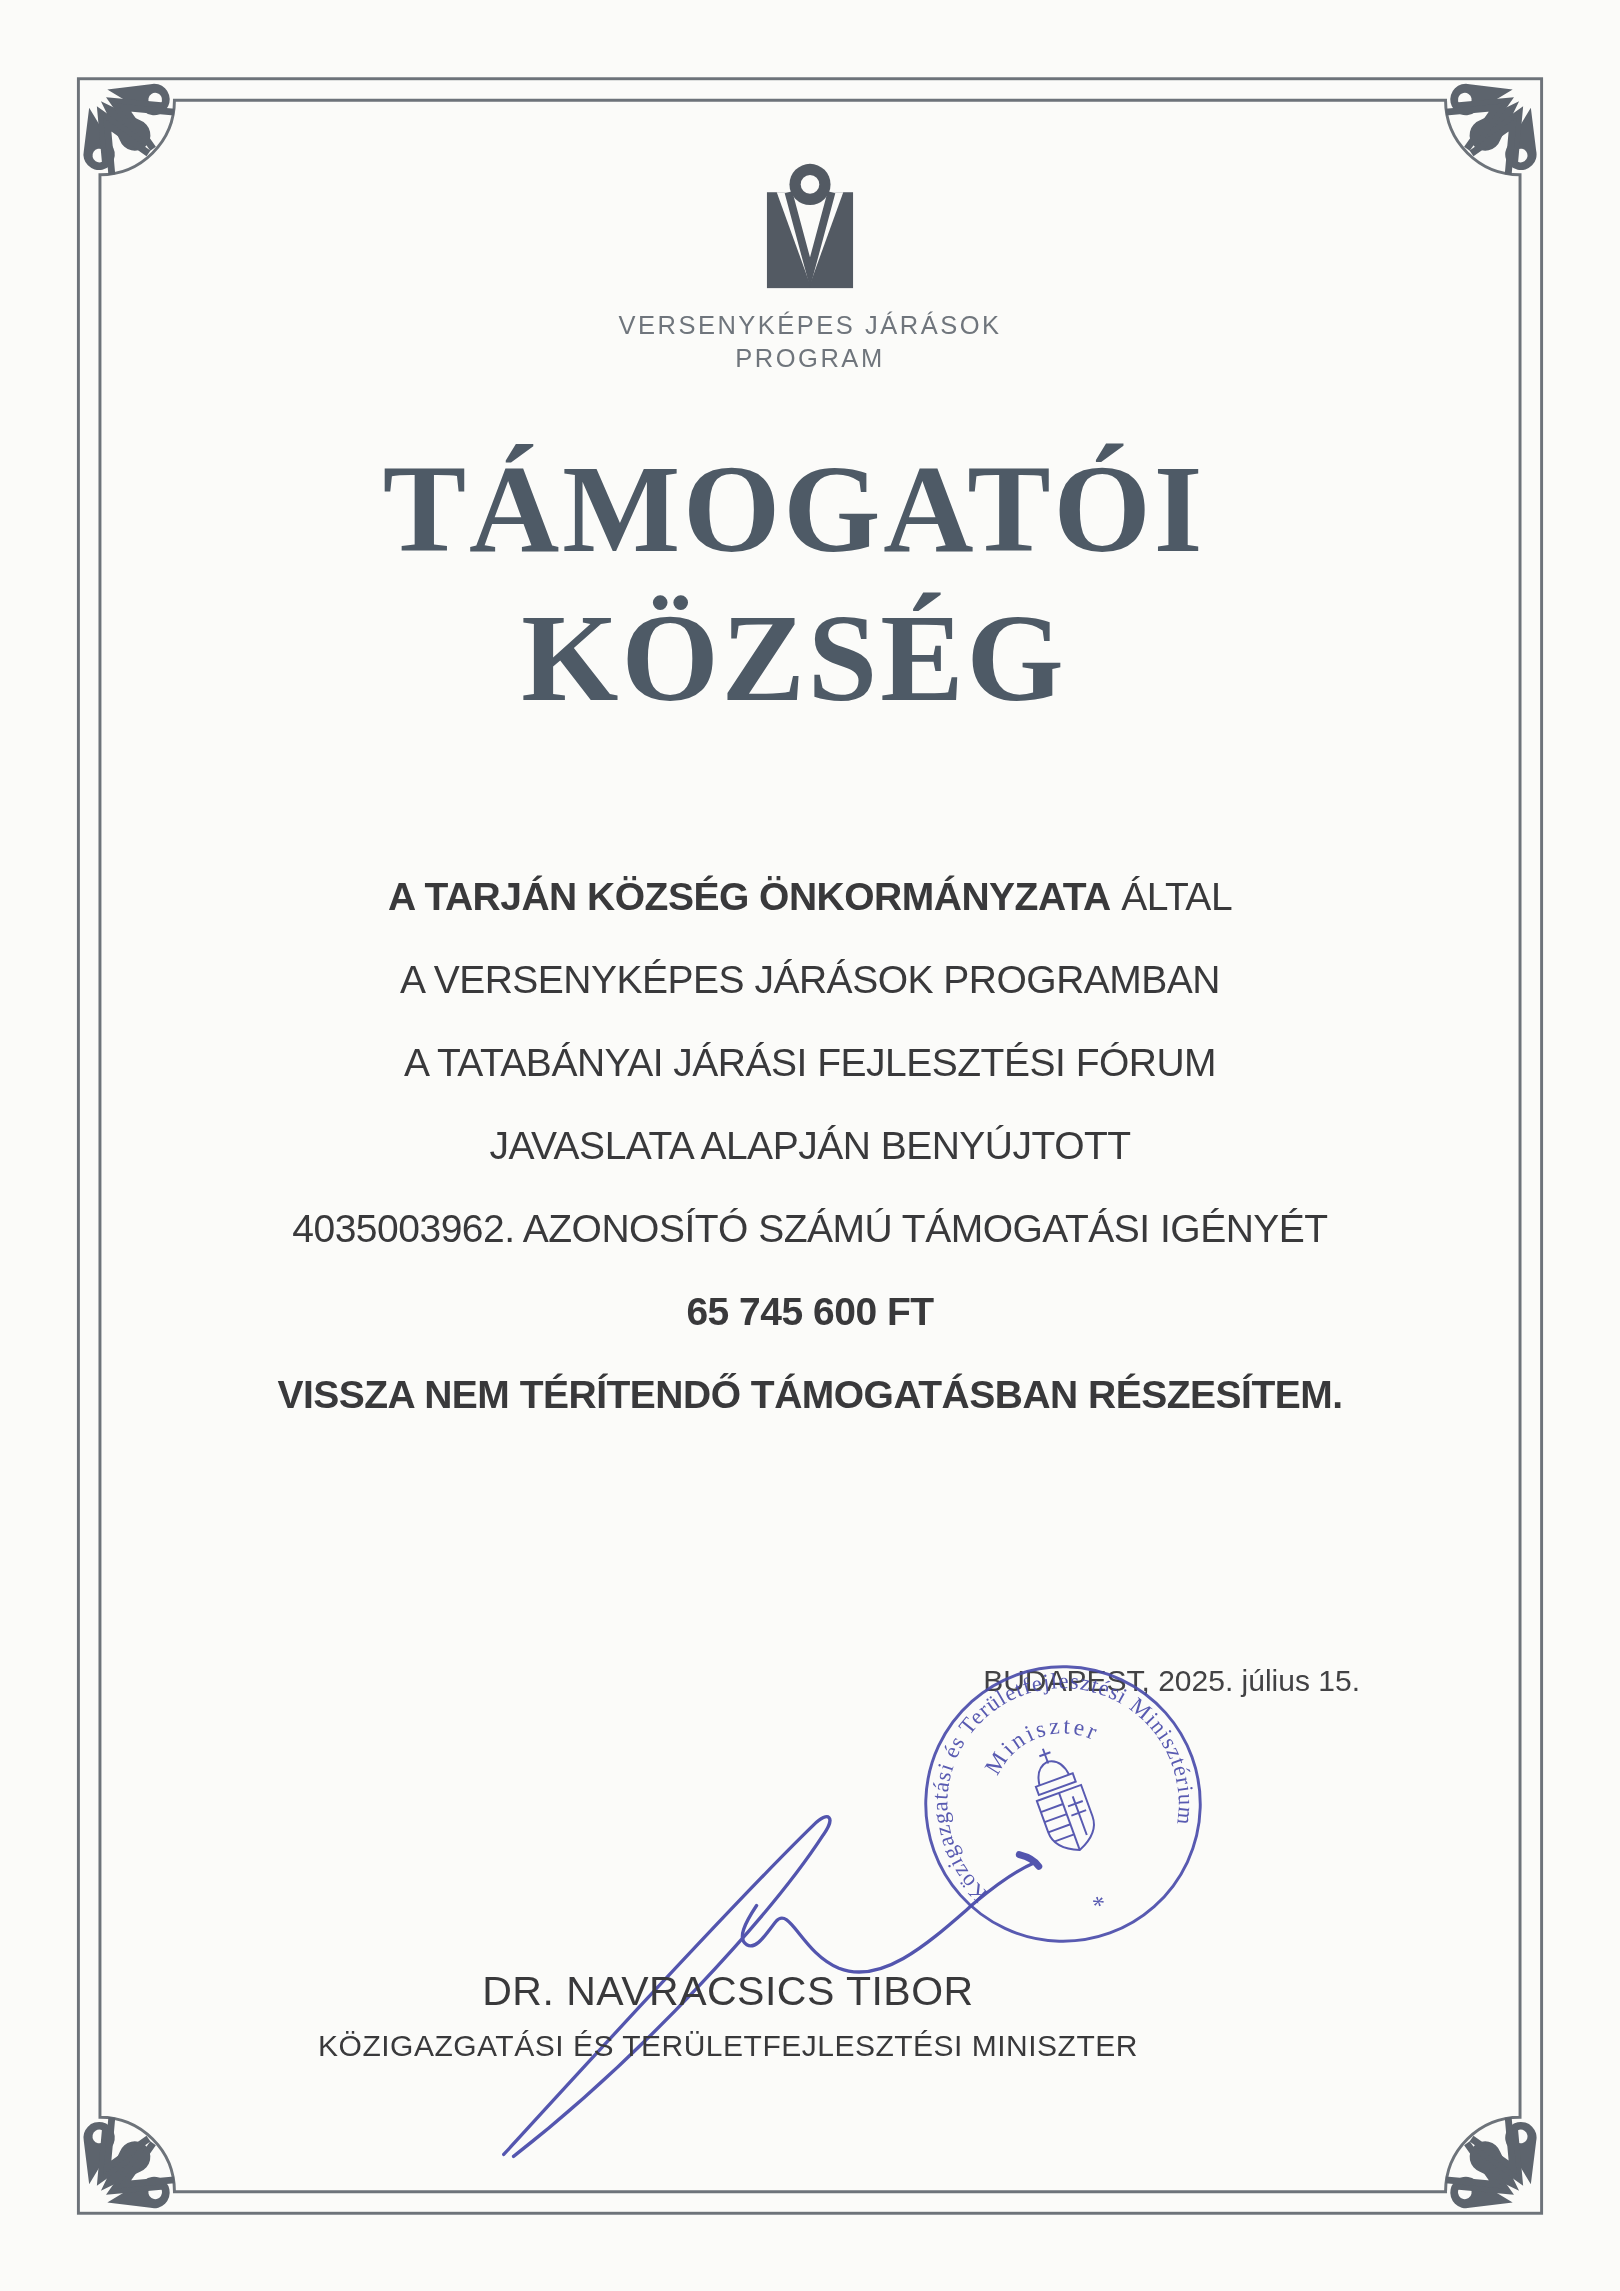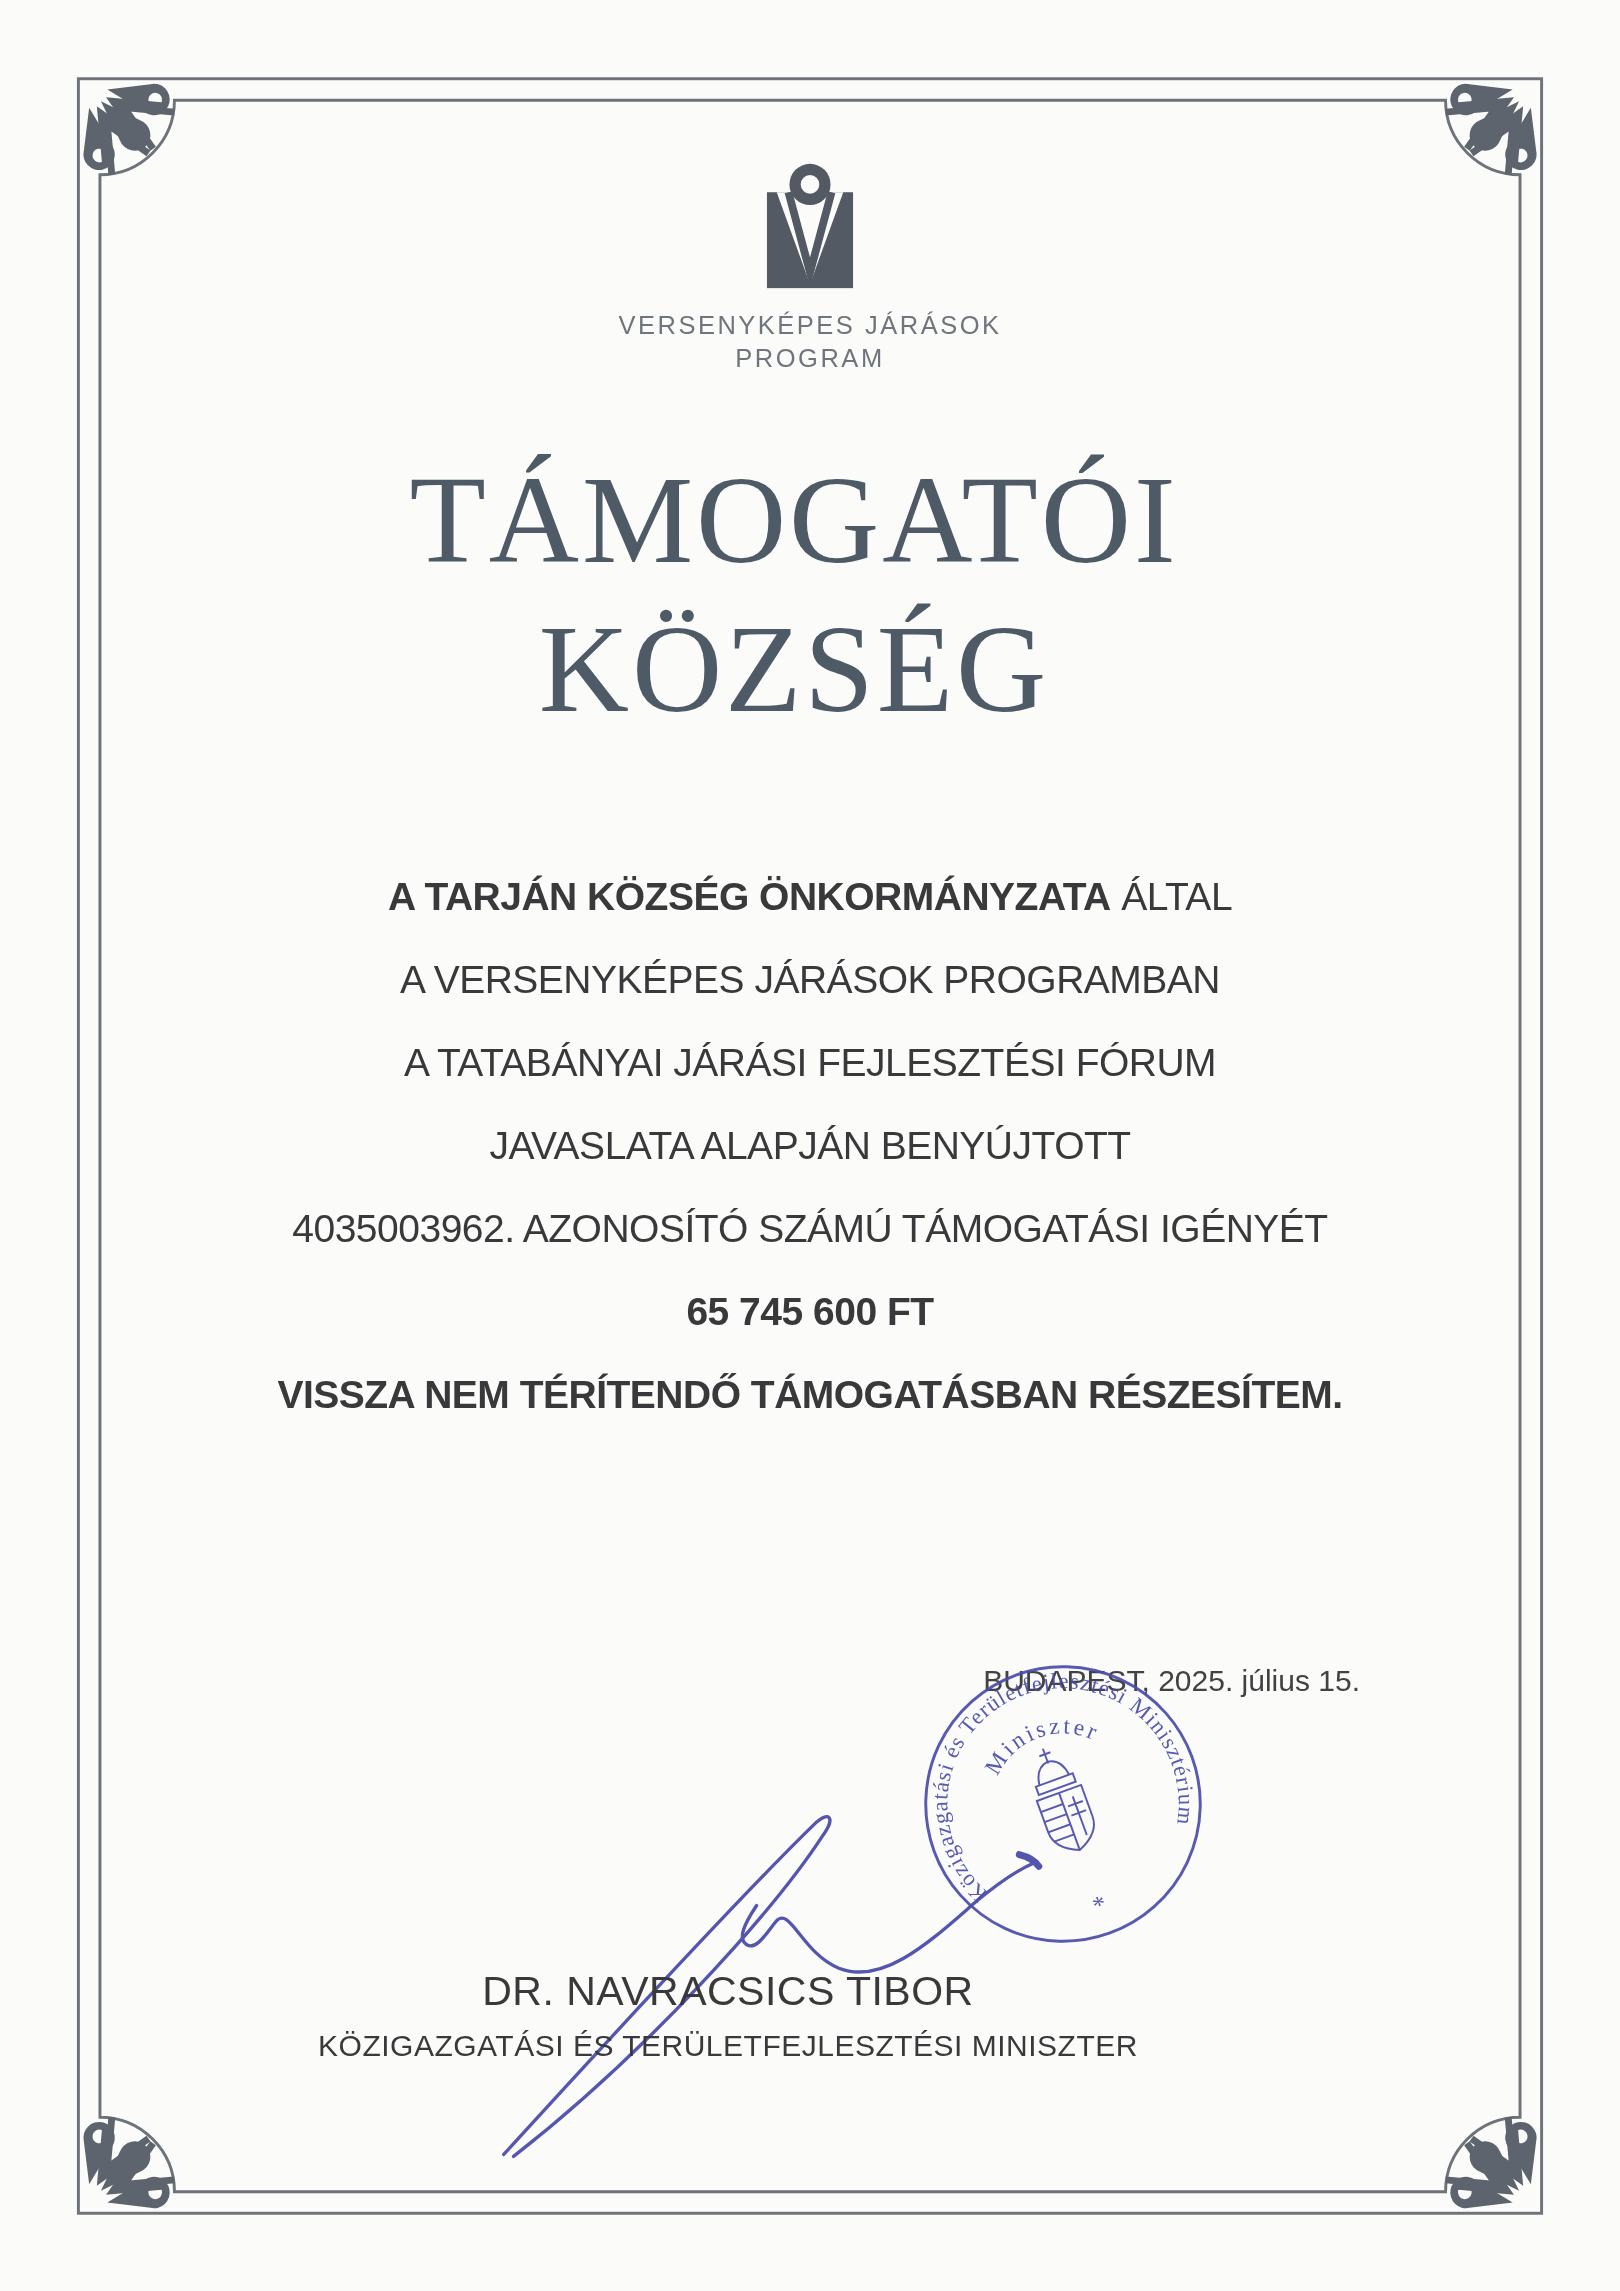--- a/index.html
+++ b/index.html
@@ -10,22 +10,22 @@
   }
   .abs{position:absolute;}
   svg{display:block;}
   
   .frame{left:0;top:0;}
   
   .logo-wrap{left:0;top:157px;width:1620px;text-align:center;}
   .logo-svg{margin:0 auto;}
   .logo-text{margin-top:15px;line-height:33px;font-size:25.5px;letter-spacing:2.5px;color:#6f757c;}
   
-  .title{left:0;top:446px;width:1588px;text-align:center;
-    font-family:"Liberation Serif",serif;font-weight:normal;
+  .title{left:0;top:435px;width:1588px;text-align:center;
+    font-family:"Liberation Serif",serif;font-weight:bold;
     font-size:125px;line-height:149px;color:#4e5a66;letter-spacing:2.9px;}
   
   .body-block{left:0;top:855px;width:1620px;text-align:center;font-size:39px;line-height:83px;letter-spacing:-0.5px;color:#39393b;}
   .b{font-weight:bold;}
   
   .date-line{left:0;top:1664px;width:1360px;text-align:right;font-size:30px;color:#424244;}
   
   .signer{left:0;top:1968px;width:1456px;text-align:center;color:#39393b;}
   .signer-name{font-size:41px;letter-spacing:0.5px;}
   .signer-role{margin-top:13.7px;font-size:30px;letter-spacing:0.5px;}

